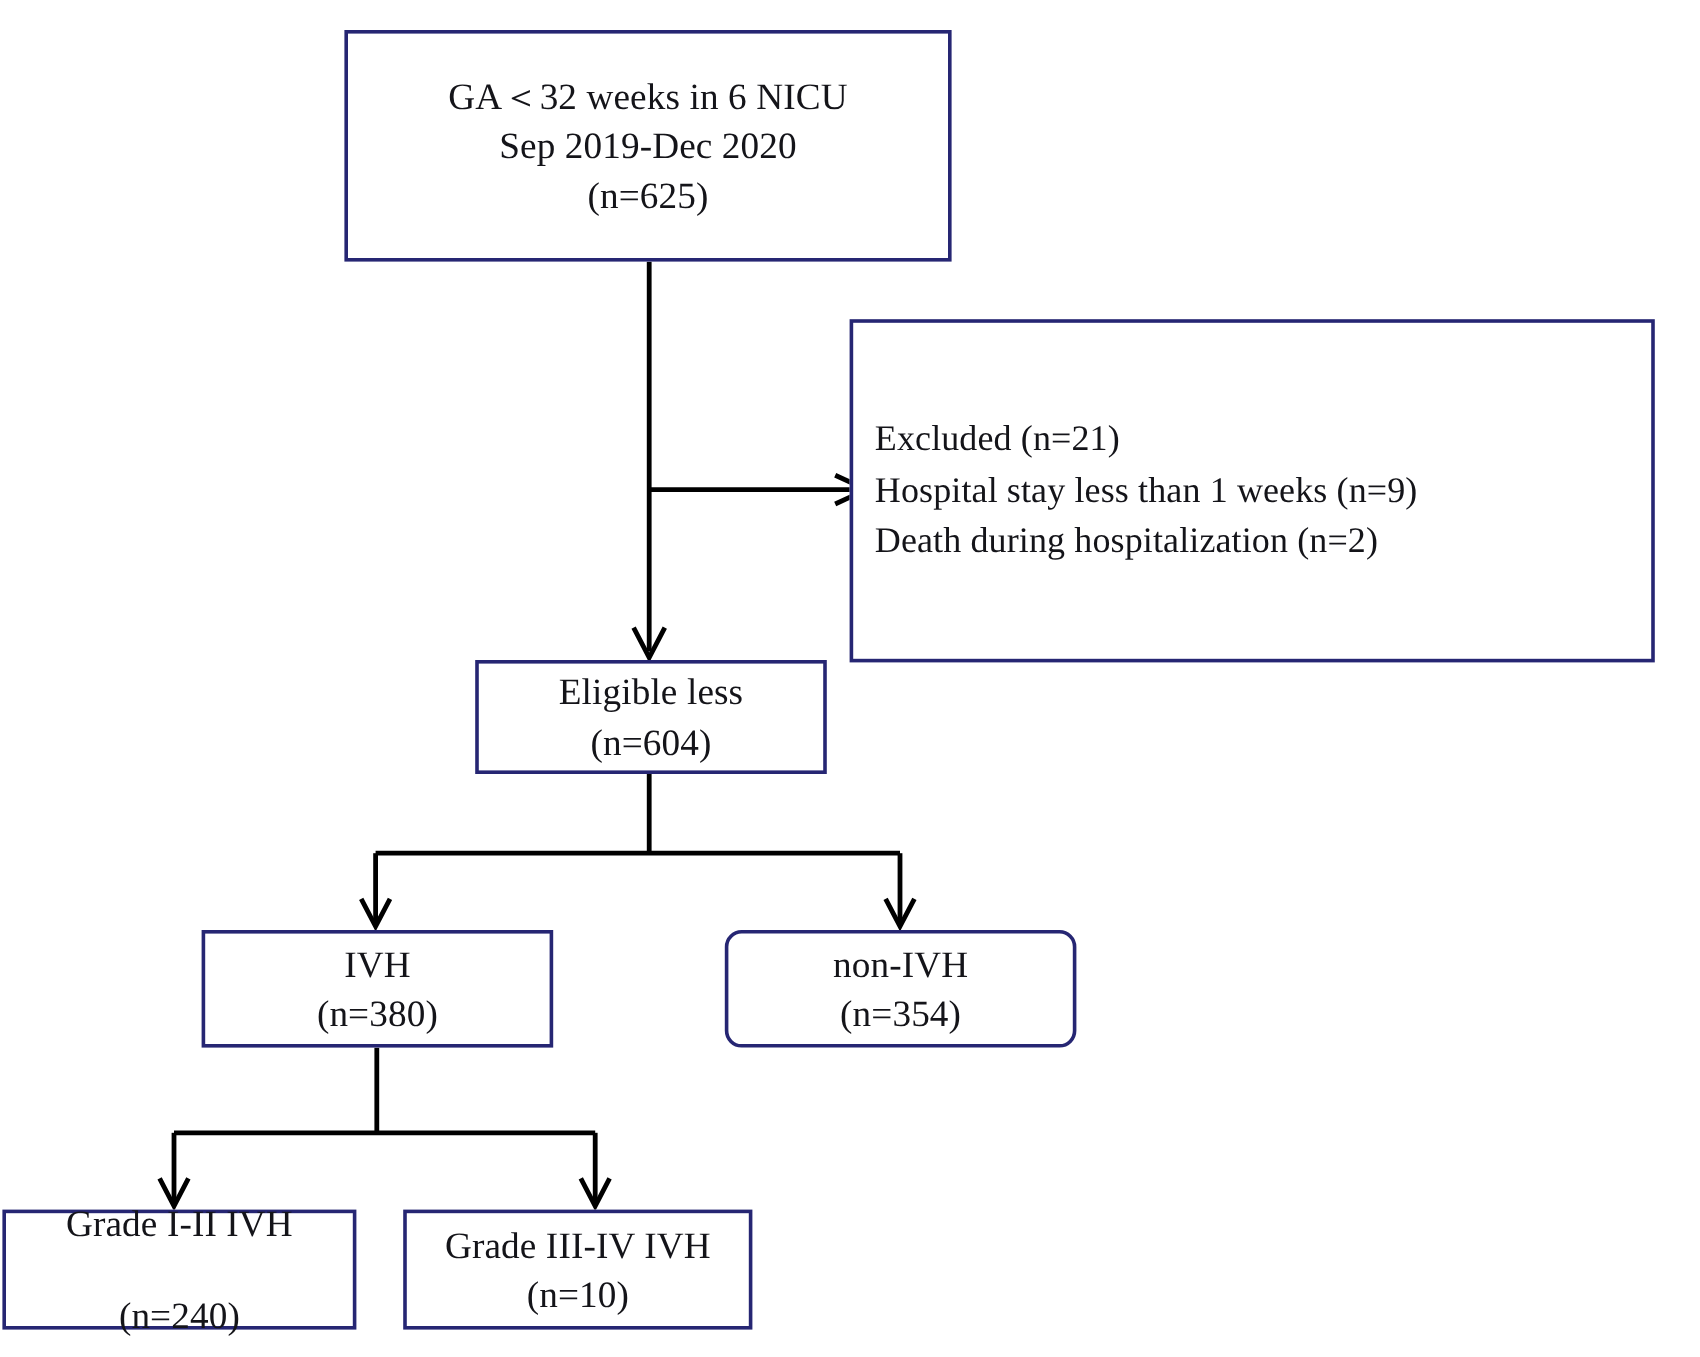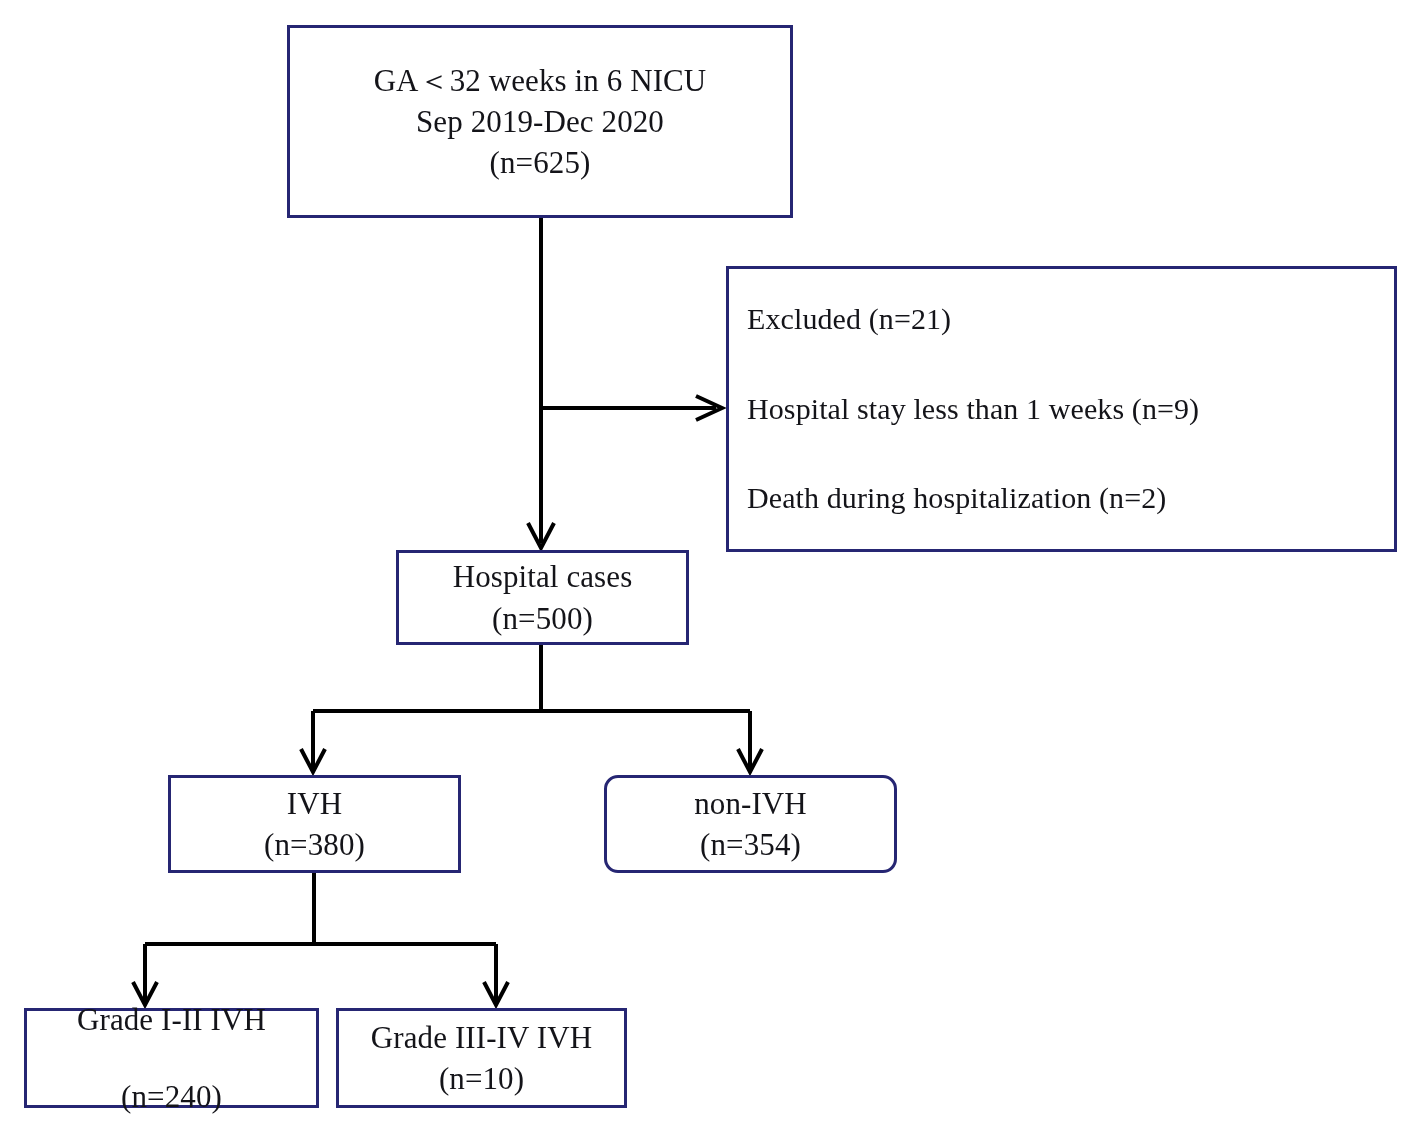--- a/index.html
+++ b/index.html
@@ -51,25 +51,25 @@
     color: #141419;
   }
   .node-box.align-left .node-line {
     font-size: 30px;
     line-height: 1.42;
     padding-left: 18px;
   }
 
   
   #node-source      { left: 287px; top: 25px;   width: 506px; height: 193px; }
-  #node-excluded    { left: 726px; top: 266px;  width: 671px; height: 286px; gap: 47px; }
+  #node-excluded    { left: 708px; top: 266px;  width: 671px; height: 286px; }
   #node-eligible    { left: 396px; top: 550px;  width: 293px; height: 95px;  }
   #node-ivh         { left: 168px; top: 775px;  width: 293px; height: 98px; text-align: center;  }
   #node-non-ivh     { left: 604px; top: 775px;  width: 293px; height: 98px; border-radius: 14px;  }
-  #node-grade-1-2   { left: 24px;  top: 1008px; width: 295px; height: 100px; gap: 36px; }
+  #node-grade-1-2   { left: 2px;  top: 1008px; width: 295px; height: 100px; gap: 36px; }
   #node-grade-3-4   { left: 336px; top: 1008px; width: 291px; height: 100px; }
 </style>
 </head>
 <body>
 
 <div id="flow-root">
 
   <svg id="connector-layer" viewBox="0 0 1417 1131" width="1417" height="1131" xmlns="http://www.w3.org/2000/svg">
     <g stroke="#000000" stroke-width="4" fill="none" stroke-linecap="butt">
 
@@ -104,22 +104,22 @@
     <span class="node-line">(n=625)</span>
   </div>
 
   <div class="node-box align-left" id="node-excluded">
     <span class="node-line">Excluded (n=21)</span>
     <span class="node-line">Hospital stay less than 1 weeks (n=9)</span>
     <span class="node-line">Death during hospitalization (n=2)</span>
   </div>
 
   <div class="node-box" id="node-eligible">
-    <span class="node-line">Hospital cases</span>
-    <span class="node-line">(n=500)</span>
+    <span class="node-line">Eligible less</span>
+    <span class="node-line">(n=604)</span>
   </div>
 
   <div class="node-box" id="node-ivh">
     <span class="node-line">IVH</span>
     <span class="node-line">(n=380)</span>
   </div>
 
   <div class="node-box" id="node-non-ivh">
     <span class="node-line">non-IVH</span>
     <span class="node-line">(n=354)</span>

